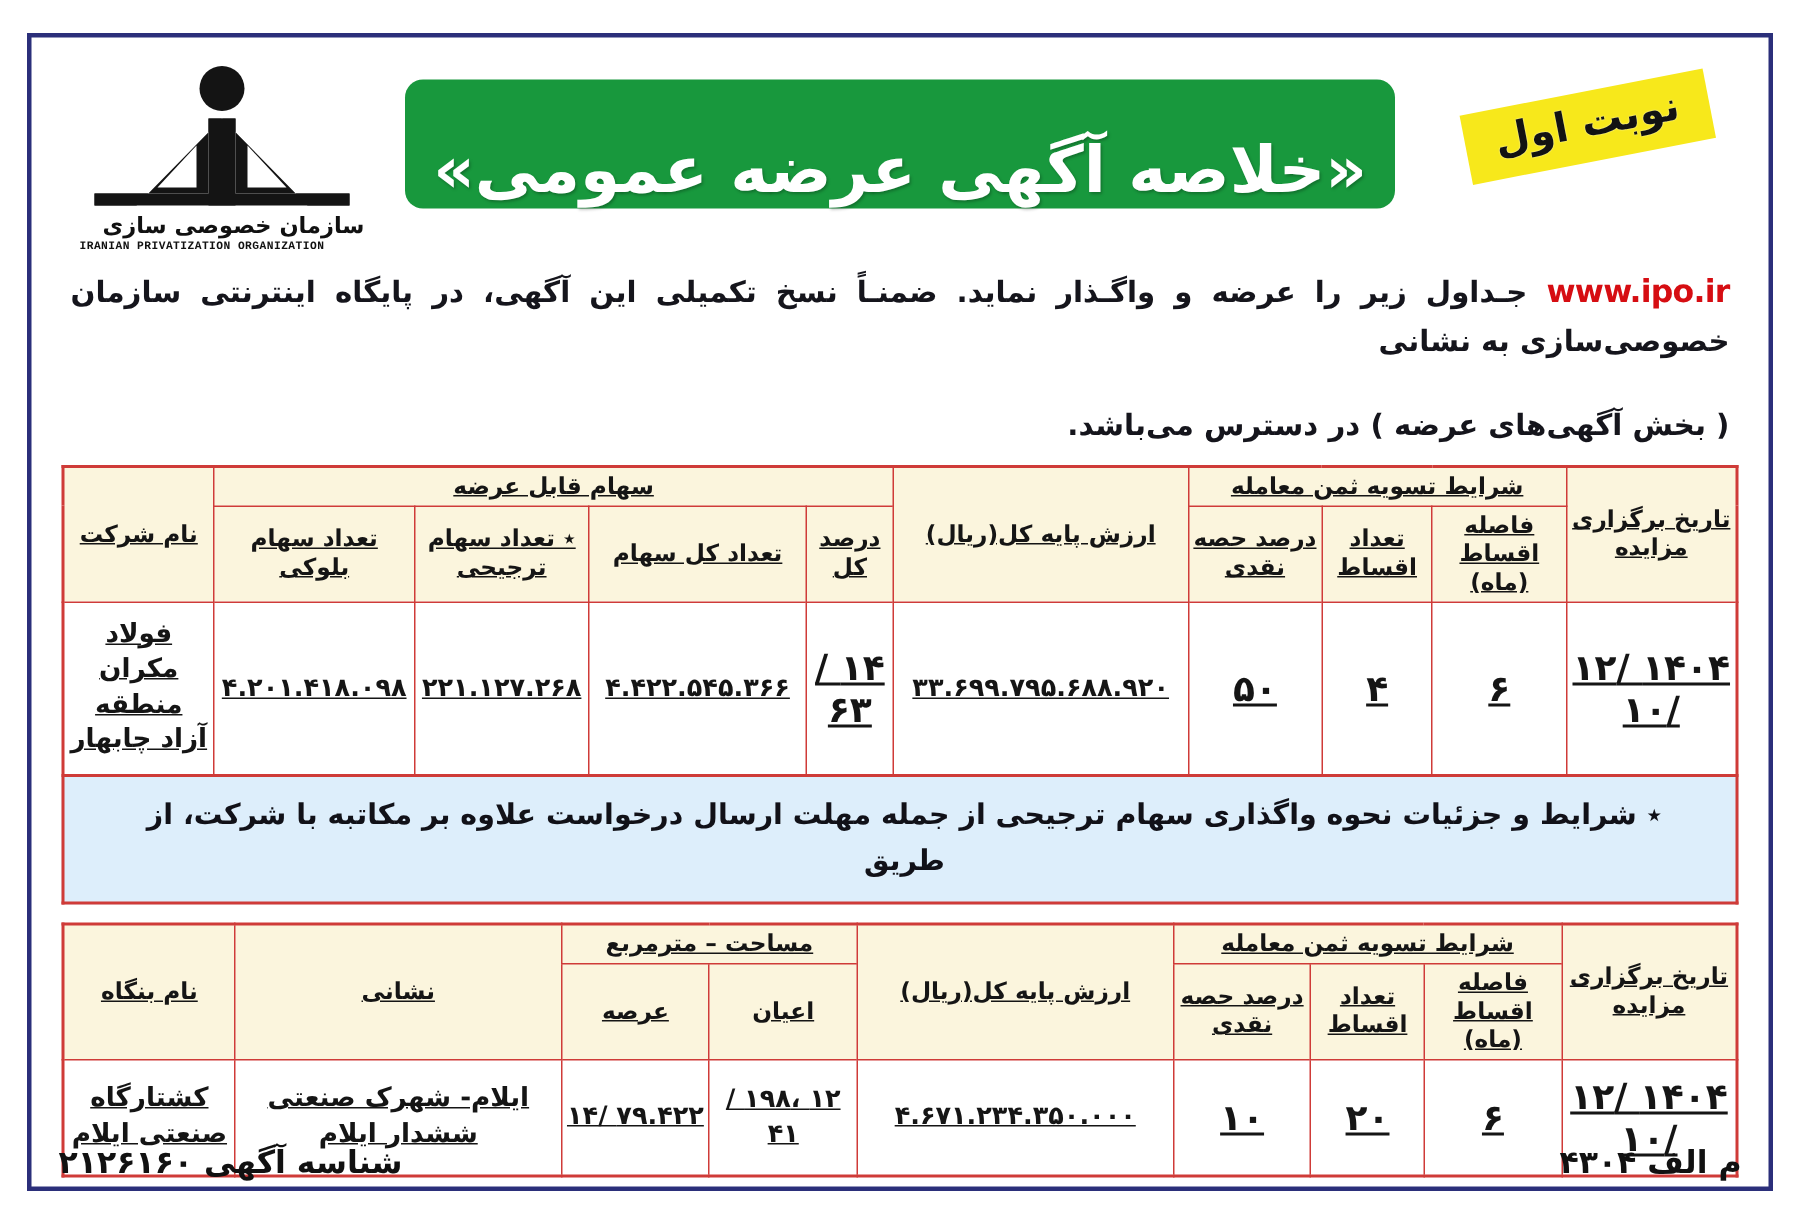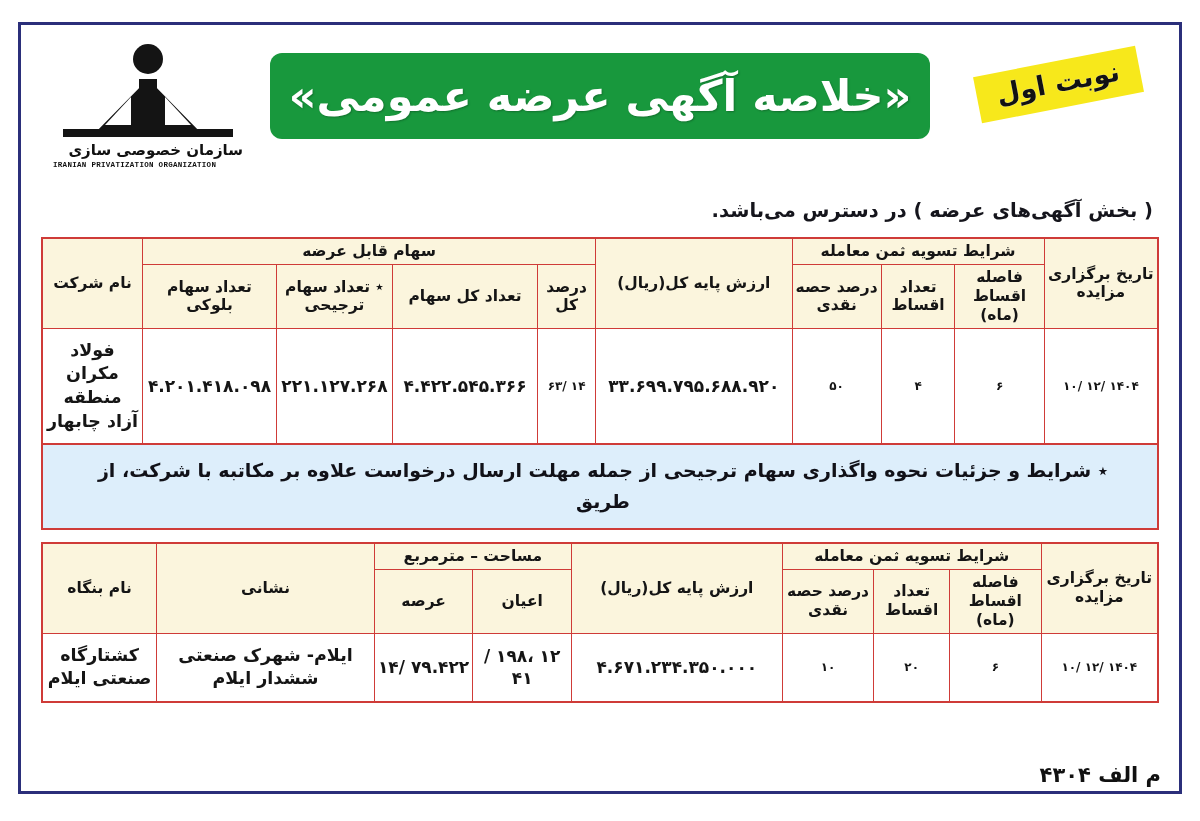--- a/index.html
+++ b/index.html
@@ -68,21 +68,21 @@
     position: absolute;
     left: 0;
     right: 0;
     margin: 0 auto;
     top: 22px;
     width: 660px;
     height: 86px;
     background: #18983d;
     border-radius: 12px;
     display: flex;
-    align-items: center;
+    align-items: flex-end;
     justify-content: center;
     box-shadow: 0 0 10px rgba(255,255,255,0.6);
   }
   .banner-title span {
     color: #ffffff;
     font-size: 43px;
     font-weight: bold;
     letter-spacing: -1px;
     text-shadow: 1px 1px 2px rgba(0,0,0,0.25);
     white-space: nowrap;
@@ -138,31 +138,32 @@
     margin: 10px 10px 0 10px;
     border-collapse: collapse;
     table-layout: fixed;
     border: 2px solid #cf3b38;
   }
   .tbl th, .tbl td {
     border: 1.5px solid #cf3b38;
     text-align: center;
     vertical-align: middle;
     color: #151515;
+    text-decoration: underline;
   }
   .tbl th {
     background: #fbf5dd;
     font-size: 15.5px;
     font-weight: bold;
     line-height: 1.22;
     padding: 3px 2px;
   }
   .tbl td {
     background: #ffffff;
-    font-size: 12px;
+    font-size: 24px;
     font-weight: bold;
     padding: 10px 2px;
     letter-spacing: -0.2px;
   }
   .tbl td.small { font-size: 17px; line-height: 1.3; }
   .tbl td.name { font-size: 17.5px; line-height: 1.35; }
   .h-tall { height: 64px; }
   .row-tall { height: 68px; }
 
   
@@ -221,20 +222,22 @@
             <path d="M138 84 L112 84 L112 56 Z" fill="#ffffff"></path>
             <rect x="86" y="38" width="18" height="58" fill="#141414"></rect>
             <rect x="10" y="88" width="170" height="8" fill="#141414"></rect>
           </svg>
           <div class="logo-fa">سازمان خصوصی سازی</div>
           <div class="logo-en">IRANIAN PRIVATIZATION ORGANIZATION</div>
         </div>
       </div>
 
       <div class="intro">
+        <span class="line"><span class="url-red">www.ipo.ir</span>
+          <span>جـداول زیر را عرضه و واگـذار نماید. ضمنـاً نسخ تکمیلی این آگهی، در پایگاه اینترنتی سازمان خصوصی‌سازی به نشانی</span></span>
         <span class="line center">( بخش آگهی‌های عرضه ) در دسترس می‌باشد.</span>
       </div>
 
       <table class="tbl">
         <colgroup>
           <col style="width:10.2%">
             <col style="width:8.0%">
             <col style="width:6.6%">
             <col style="width:8.0%">
           <col style="width:17.6%">
@@ -321,17 +324,18 @@
             <td class="small">۱۲ ،۱۹۸ /۴۱</td>
             <td class="small">۷۹.۴۲۲ /۱۴</td>
             <td class="name">ایلام- شهرک صنعتی ششدار ایلام</td>
             <td class="name">کشتارگاه صنعتی ایلام</td>
           </tr>
         </tbody>
       </table>
 
       <div class="footer">
         <div>م الف ۴۳۰۴</div>
+        <div>شناسه آگهی ۲۱۲۶۱۶۰</div>
       </div>
 
     </div>
   </div>
 </div>
 
 </body></html>

